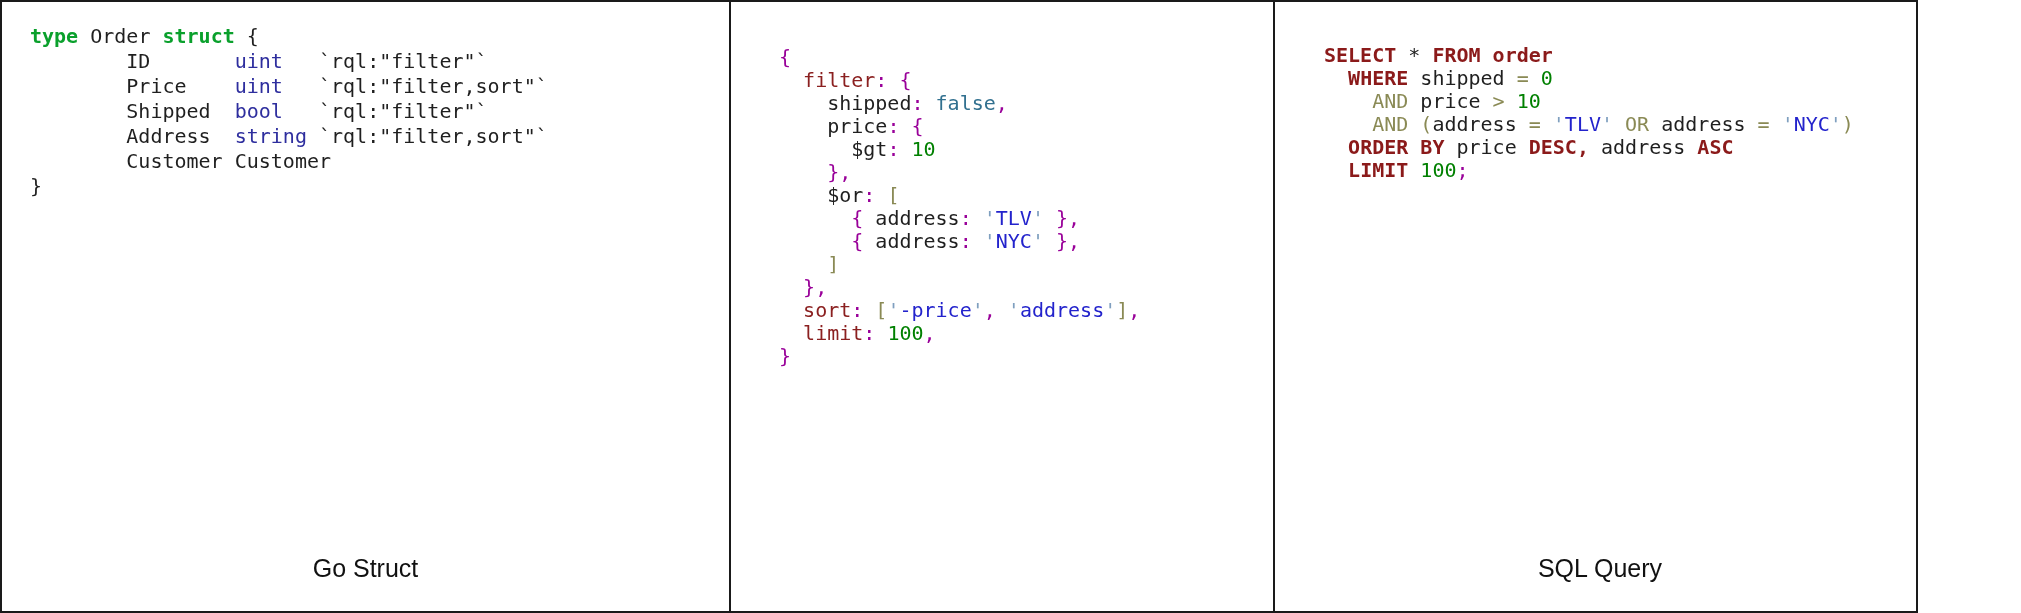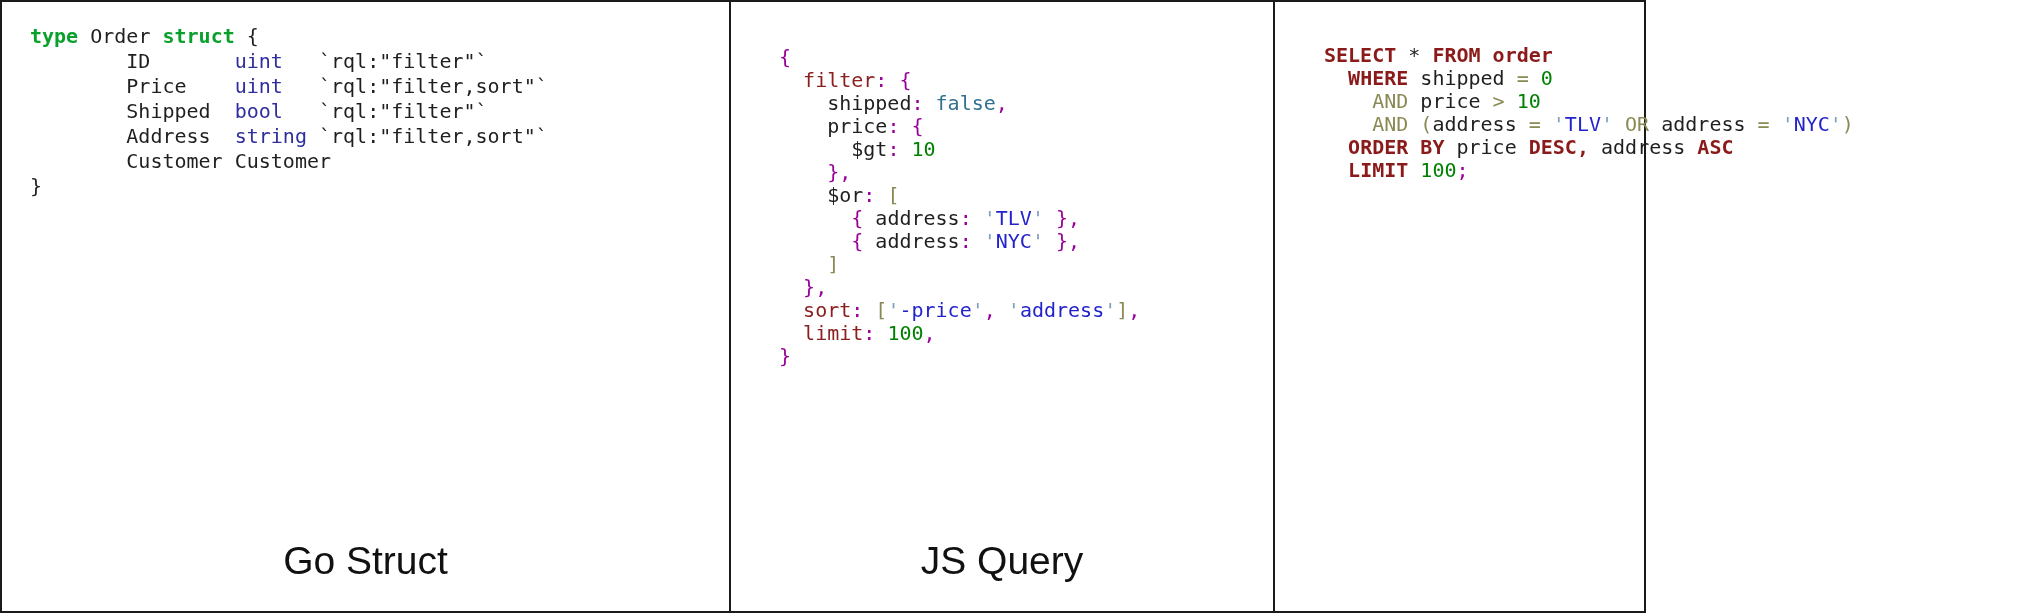--- a/index.html
+++ b/index.html
@@ -1,18 +1,18 @@
 <!DOCTYPE html>
 <html style="--plain: #1f1f1f; --go-keyword: #0aa02c; --go-type: #2e2e9e; --js-key: #8b2020; --punct: #990099; --bracket: #8a8a55; --number: #008000; --boolean: #31708f; --quote: #7f9fbf; --string: #2323cc; --sql-keyword: #8b1a1a; --operator: #8a8a55; --border: #1a1a1a; --label-text: #111111;"><head>
 <meta charset="utf-8">
 <style>
   html, body { margin: 0; padding: 0; background: #ffffff; }
   #figure {
     position: relative;
-    width: 1646px;
+    width: 1918px;
     height: 613px;
     box-sizing: border-box;
     border: 2px solid #1a1a1a;
     background: #ffffff;
     display: flex;
     font-family: "DejaVu Sans Mono", "Liberation Mono", monospace;
   }
   .panel { position: relative; box-sizing: border-box; height: 100%; }
   .panel.p1 { width: 729px; border-right: 2px solid #1a1a1a; }
   .panel.p2 { width: 544px; border-right: 2px solid #1a1a1a; }
@@ -26,21 +26,21 @@
   .p1 .code { left: 28px; top: 22px; line-height: 25px; }
   .p2 .code { left: 48px; top: 44px; line-height: 23px; }
   .p3 .code { left: 40px; top: 42px; line-height: 23px; }
   .panel-label {
     position: absolute;
     bottom: 28px;
     left: 0;
     width: 100%;
     text-align: center;
     font-family: "Liberation Sans", sans-serif;
-    font-size: 39px;
+    font-size: 25px;
     color: #111111;
   }
   
   .tok-t    { color: var(--plain, #1f1f1f); }
   .tok-gk   { color: var(--go-keyword, #0aa02c); font-weight: bold; }
   .tok-gt   { color: var(--go-type, #2e2e9e); font-weight: normal; }
   .tok-key  { color: var(--js-key, #8b2020); }
   .tok-p    { color: var(--punct, #990099); }
   .tok-b    { color: var(--bracket, #8a8a55); }
   .tok-num  { color: var(--number, #008000); }
@@ -55,20 +55,20 @@
 
 <div id="figure">
 
   <div class="panel p1">
     <div class="code"><div class="line"><span class="tok-gk">type</span><span class="tok-t"> Order </span><span class="tok-gk">struct</span><span class="tok-t"> {</span></div><div class="line"><span class="tok-t">        ID       </span><span class="tok-gt">uint</span><span class="tok-t">   `rql:"filter"`</span></div><div class="line"><span class="tok-t">        Price    </span><span class="tok-gt">uint</span><span class="tok-t">   `rql:"filter,sort"`</span></div><div class="line"><span class="tok-t">        Shipped  </span><span class="tok-gt">bool</span><span class="tok-t">   `rql:"filter"`</span></div><div class="line"><span class="tok-t">        Address  </span><span class="tok-gt">string</span><span class="tok-t"> `rql:"filter,sort"`</span></div><div class="line"><span class="tok-t">        Customer Customer</span></div><div class="line"><span class="tok-t">}</span></div></div>
     <div class="panel-label">Go Struct</div>
   </div>
 
   <div class="panel p2">
     <div class="code"><div class="line"><span class="tok-p">{</span></div><div class="line"><span class="tok-t">  </span><span class="tok-key">filter</span><span class="tok-p">:</span><span class="tok-t"> </span><span class="tok-p">{</span></div><div class="line"><span class="tok-t">    shipped</span><span class="tok-p">:</span><span class="tok-t"> </span><span class="tok-bool">false</span><span class="tok-p">,</span></div><div class="line"><span class="tok-t">    price</span><span class="tok-p">:</span><span class="tok-t"> </span><span class="tok-p">{</span></div><div class="line"><span class="tok-t">      $gt</span><span class="tok-p">:</span><span class="tok-t"> </span><span class="tok-num">10</span></div><div class="line"><span class="tok-t">    </span><span class="tok-p">},</span></div><div class="line"><span class="tok-t">    $or</span><span class="tok-p">:</span><span class="tok-t"> </span><span class="tok-b">[</span></div><div class="line"><span class="tok-t">      </span><span class="tok-p">{</span><span class="tok-t"> address</span><span class="tok-p">:</span><span class="tok-t"> </span><span class="tok-q">'</span><span class="tok-s">TLV</span><span class="tok-q">'</span><span class="tok-t"> </span><span class="tok-p">},</span></div><div class="line"><span class="tok-t">      </span><span class="tok-p">{</span><span class="tok-t"> address</span><span class="tok-p">:</span><span class="tok-t"> </span><span class="tok-q">'</span><span class="tok-s">NYC</span><span class="tok-q">'</span><span class="tok-t"> </span><span class="tok-p">},</span></div><div class="line"><span class="tok-t">    </span><span class="tok-b">]</span></div><div class="line"><span class="tok-t">  </span><span class="tok-p">},</span></div><div class="line"><span class="tok-t">  </span><span class="tok-key">sort</span><span class="tok-p">:</span><span class="tok-t"> </span><span class="tok-b">[</span><span class="tok-q">'</span><span class="tok-s">-price</span><span class="tok-q">'</span><span class="tok-p">,</span><span class="tok-t"> </span><span class="tok-q">'</span><span class="tok-s">address</span><span class="tok-q">'</span><span class="tok-b">]</span><span class="tok-p">,</span></div><div class="line"><span class="tok-t">  </span><span class="tok-key">limit</span><span class="tok-p">:</span><span class="tok-t"> </span><span class="tok-num">100</span><span class="tok-p">,</span></div><div class="line"><span class="tok-p">}</span></div></div>
-    <div class="panel-label">JS Query</div>
   </div>
 
   <div class="panel p3">
     <div class="code"><div class="line"><span class="tok-sk">SELECT</span><span class="tok-t"> * </span><span class="tok-sk">FROM</span><span class="tok-t"> </span><span class="tok-sk">order</span></div><div class="line"><span class="tok-t">  </span><span class="tok-sk">WHERE</span><span class="tok-t"> shipped </span><span class="tok-op">=</span><span class="tok-t"> </span><span class="tok-num">0</span></div><div class="line"><span class="tok-t">    </span><span class="tok-op">AND</span><span class="tok-t"> price </span><span class="tok-op">&gt;</span><span class="tok-t"> </span><span class="tok-num">10</span></div><div class="line"><span class="tok-t">    </span><span class="tok-op">AND</span><span class="tok-t"> </span><span class="tok-op">(</span><span class="tok-t">address </span><span class="tok-op">=</span><span class="tok-t"> </span><span class="tok-q">'</span><span class="tok-s">TLV</span><span class="tok-q">'</span><span class="tok-t"> </span><span class="tok-op">OR</span><span class="tok-t"> address </span><span class="tok-op">=</span><span class="tok-t"> </span><span class="tok-q">'</span><span class="tok-s">NYC</span><span class="tok-q">'</span><span class="tok-op">)</span></div><div class="line"><span class="tok-t">  </span><span class="tok-sk">ORDER</span><span class="tok-t"> </span><span class="tok-sk">BY</span><span class="tok-t"> price </span><span class="tok-sk">DESC,</span><span class="tok-t"> address </span><span class="tok-sk">ASC</span></div><div class="line"><span class="tok-t">  </span><span class="tok-sk">LIMIT</span><span class="tok-t"> </span><span class="tok-num">100</span><span class="tok-p">;</span></div></div>
+    <div class="panel-label">SQL Query</div>
   </div>
 
 </div>
 
 </body></html>

